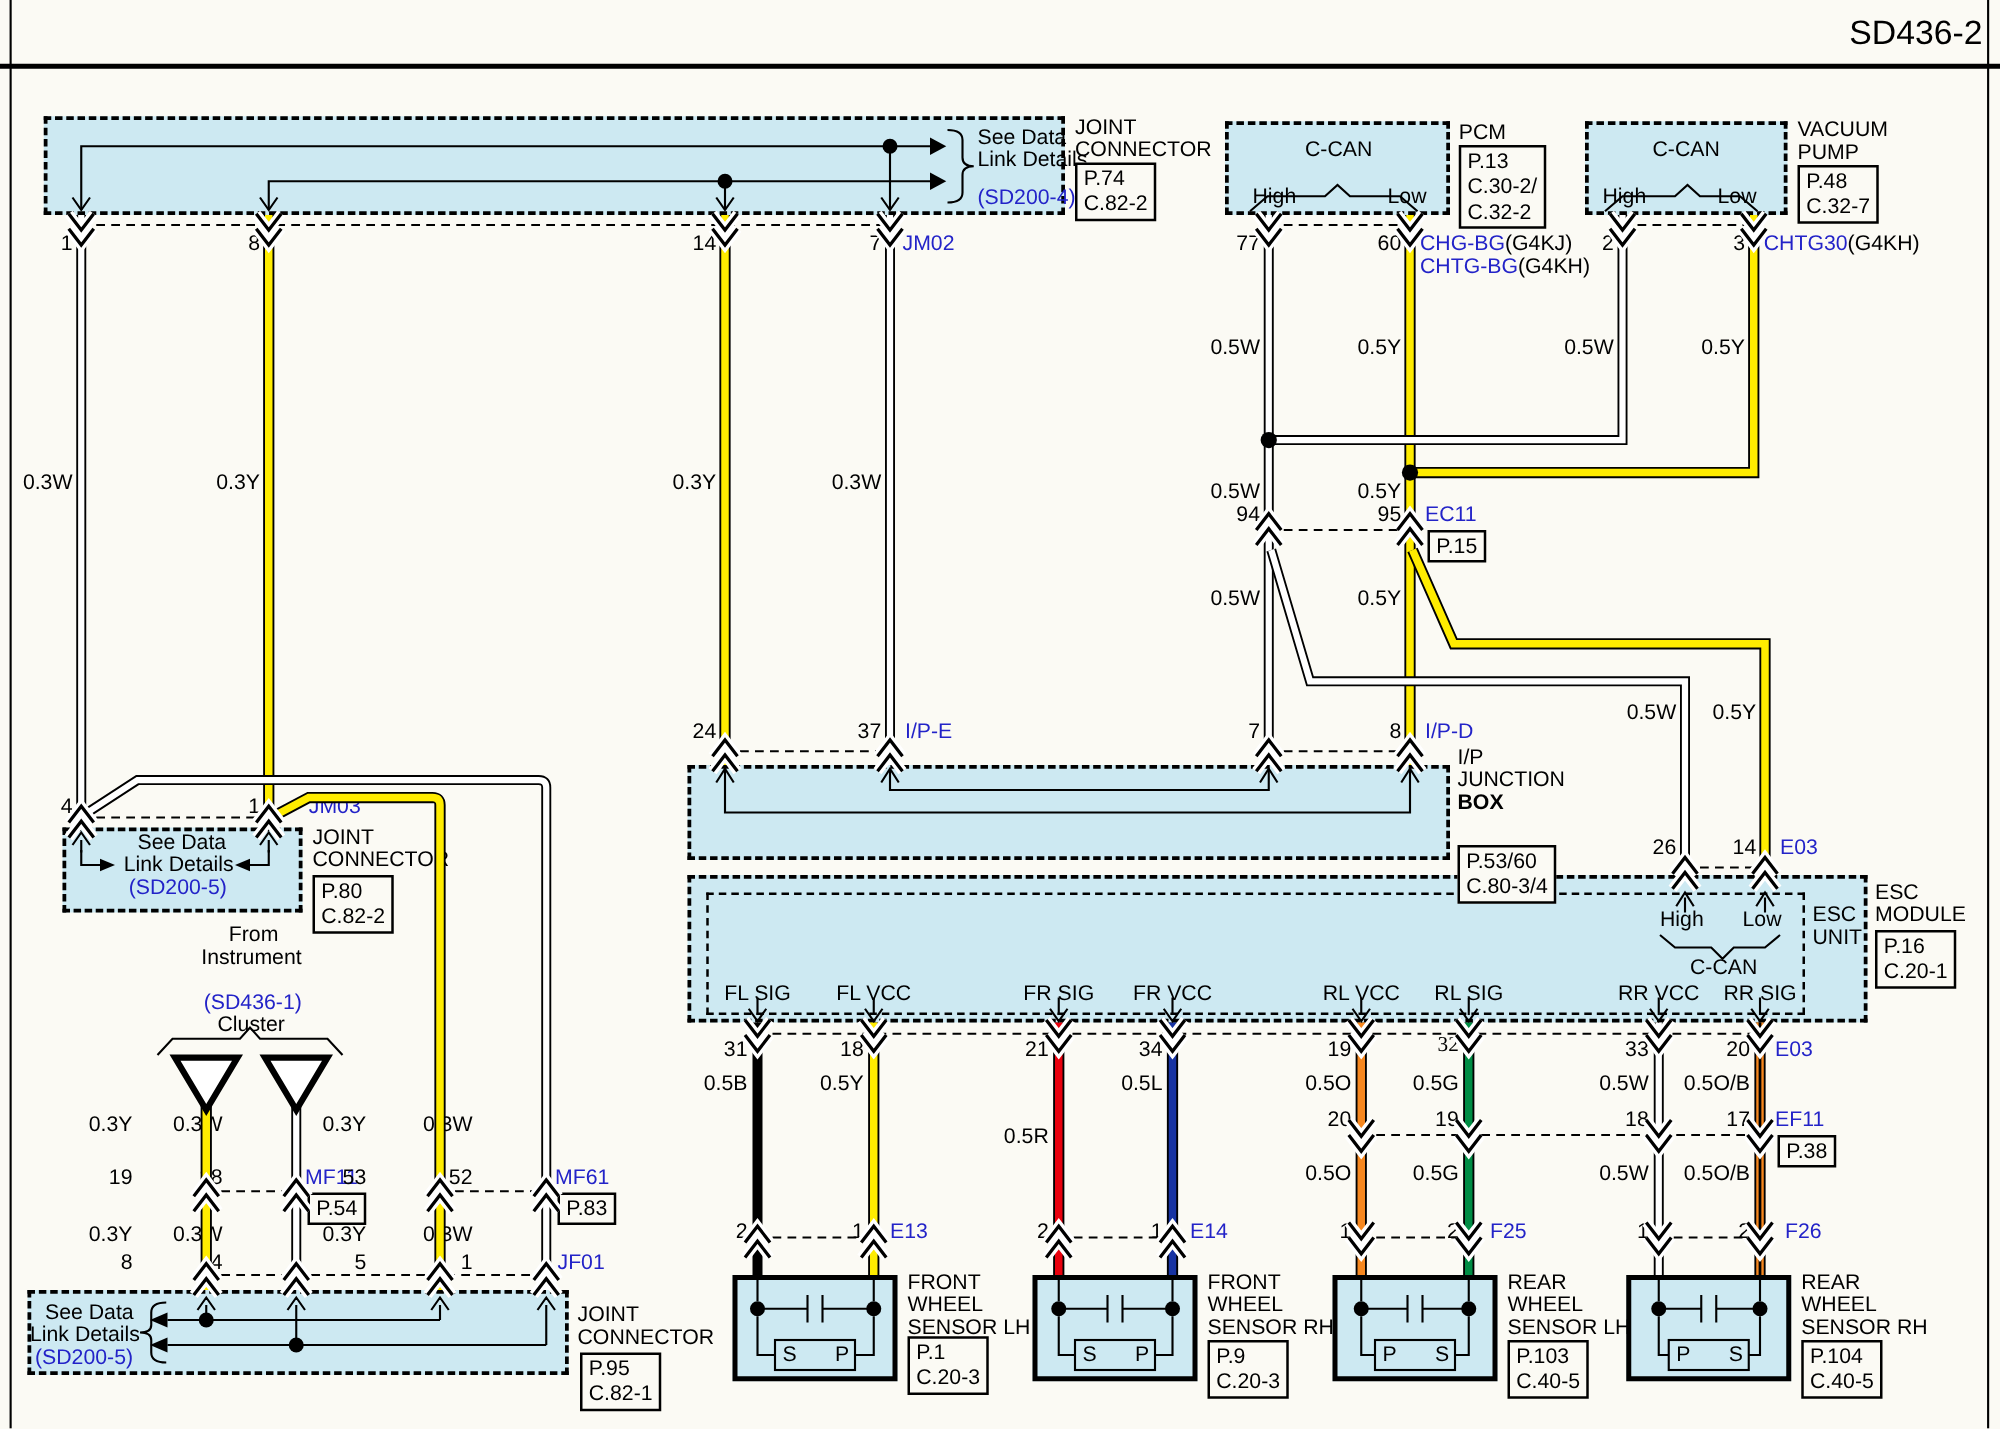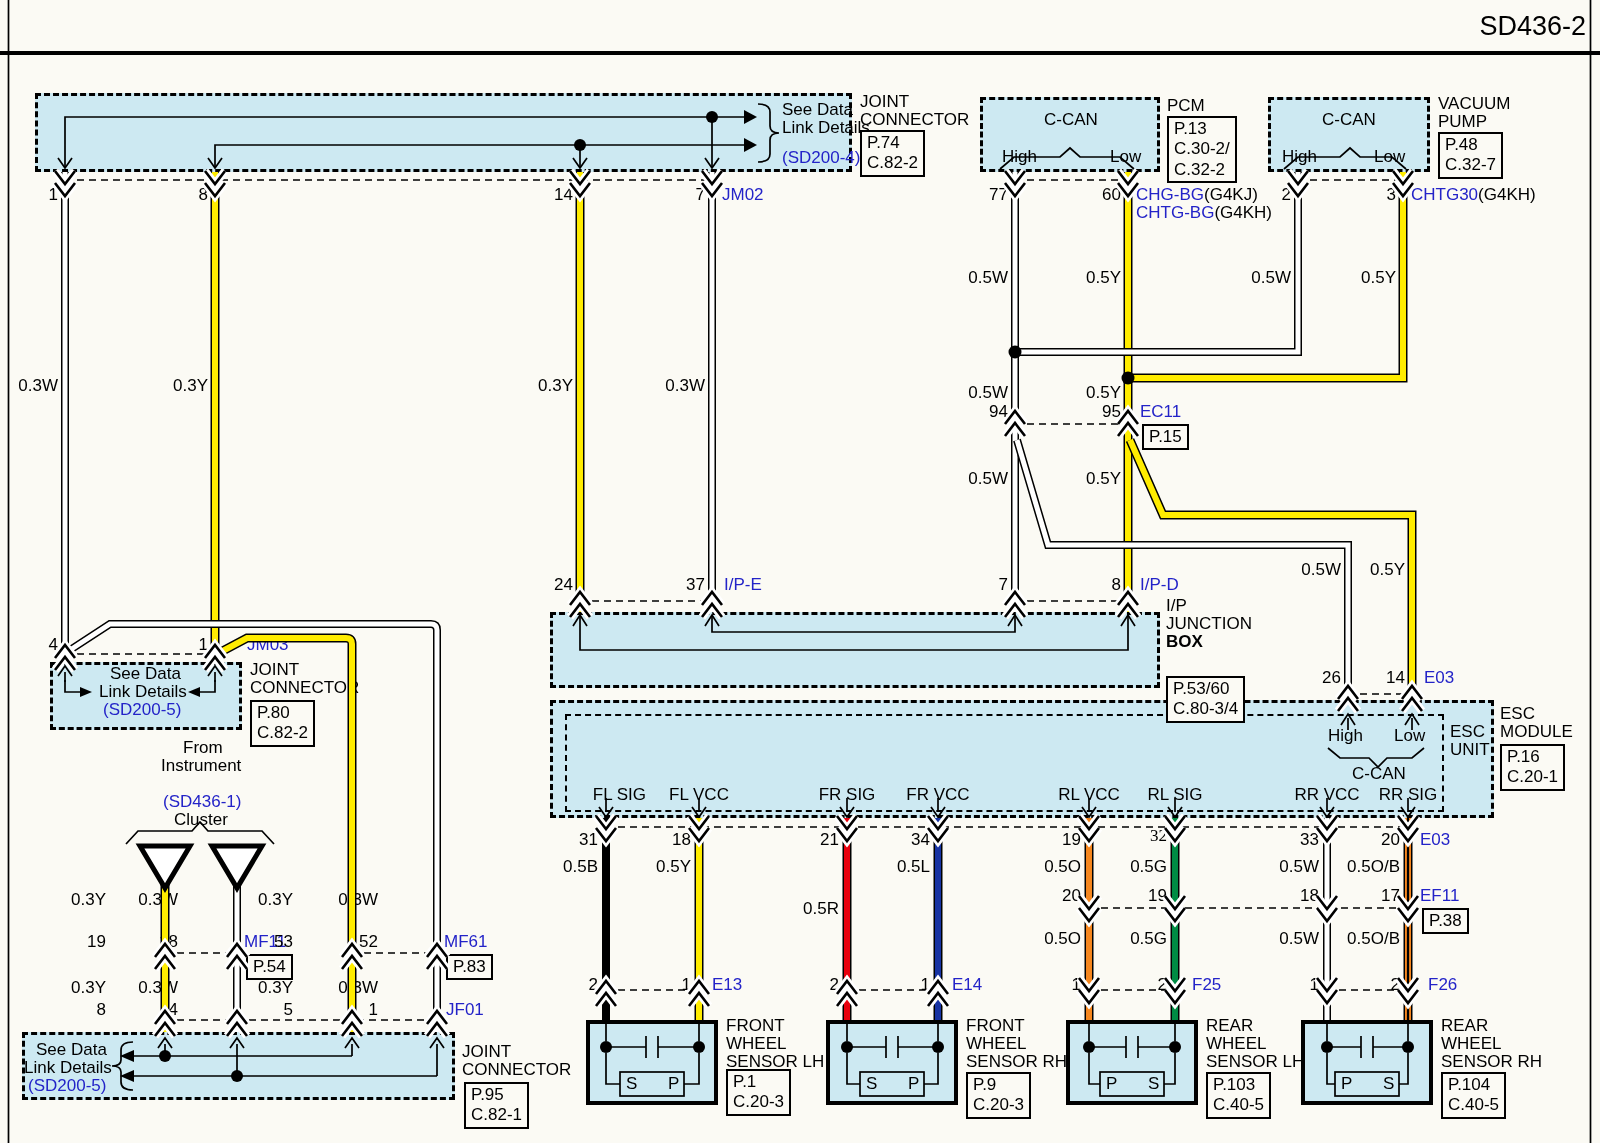--- a/index.html
+++ b/index.html
@@ -139,21 +139,21 @@
   <div class="lbl" style="left:1394px;top:726px;">Low</div>
   <div class="lbl" style="left:1352px;top:764px;">C-CAN</div>
   <div class="lbl" style="left:1450px;top:722px;">ESC</div>
   <div class="lbl" style="left:1450px;top:740px;">UNIT</div>
   <div class="lbl" style="left:1500px;top:704px;">ESC</div>
   <div class="lbl" style="left:1500px;top:722px;">MODULE</div>
   <div class="refbox" style="left:1500px;top:744px;">
       <div>P.16</div>
       <div>C.20-1</div>
     </div>
-  <div class="lbl ctr" style="left:566px;top:785px;text-align:right;">FL SIG</div>
+  <div class="lbl ctr" style="left:566px;top:785px;">FL SIG</div>
   <div class="lbl ctr" style="left:659px;top:785px;">FL VCC</div>
   <div class="lbl ctr" style="left:807px;top:785px;">FR SIG</div>
   <div class="lbl ctr" style="left:898px;top:785px;">FR VCC</div>
   <div class="lbl ctr" style="left:1049px;top:785px;">RL VCC</div>
   <div class="lbl ctr" style="left:1135px;top:785px;">RL SIG</div>
   <div class="lbl ctr" style="left:1287px;top:785px;">RR VCC</div>
   <div class="lbl ctr" style="left:1368px;top:785px;">RR SIG</div>
 
   <div class="lbl rt" style="left:538px;top:830px;">31</div>
   <div class="lbl rt" style="left:631px;top:830px;">18</div>

